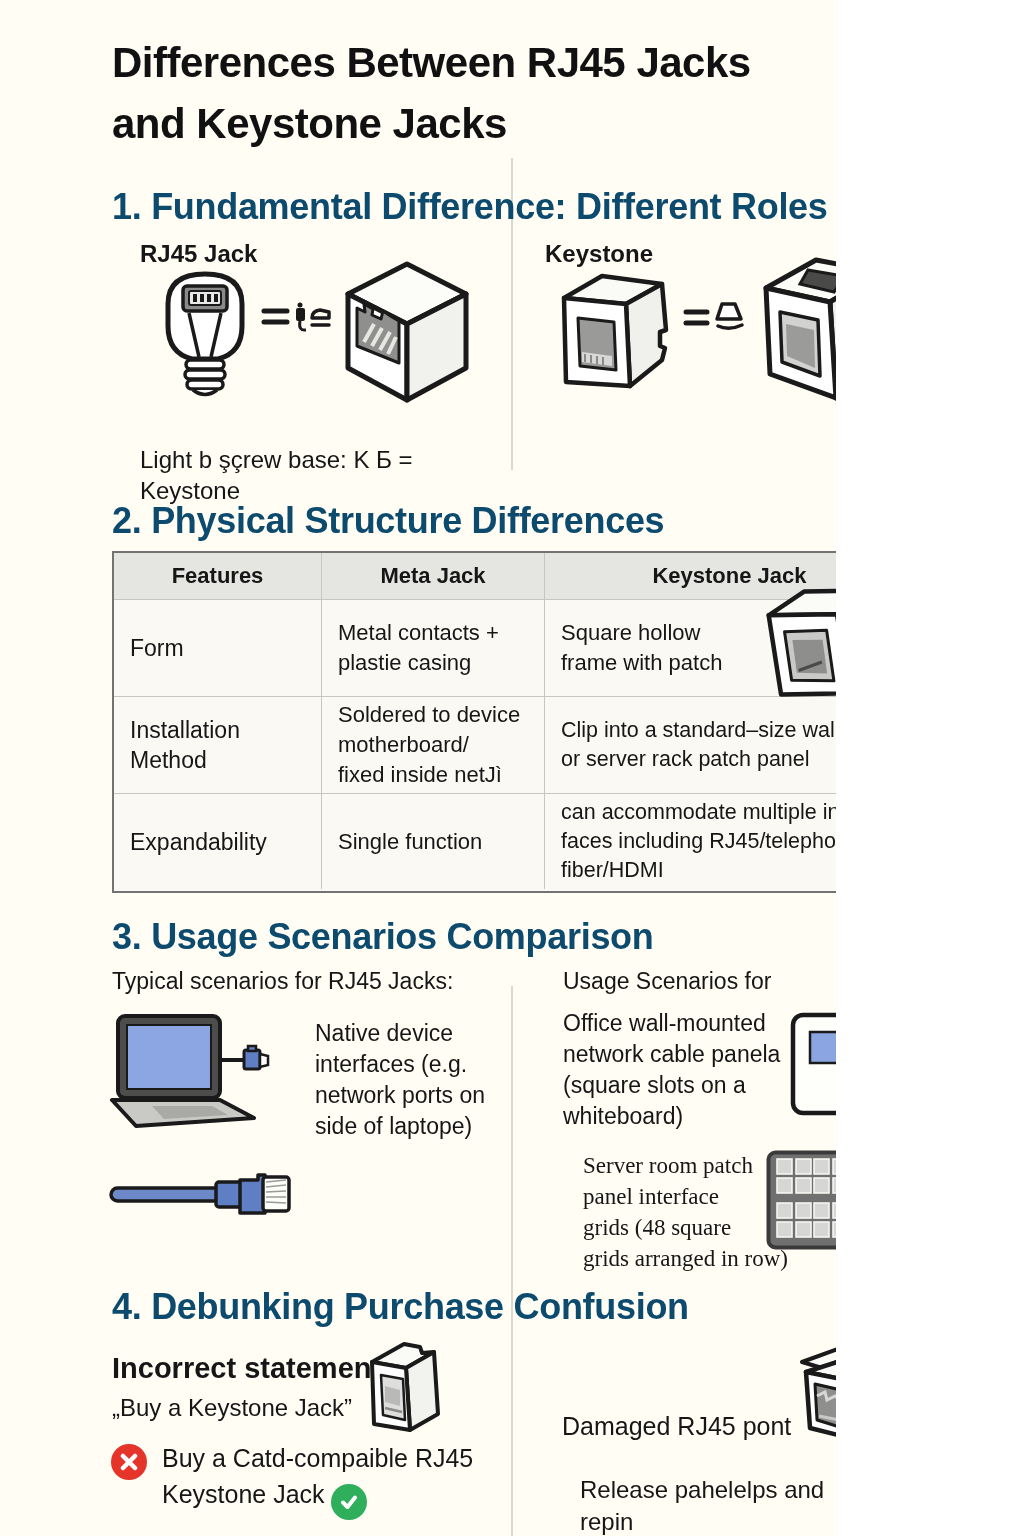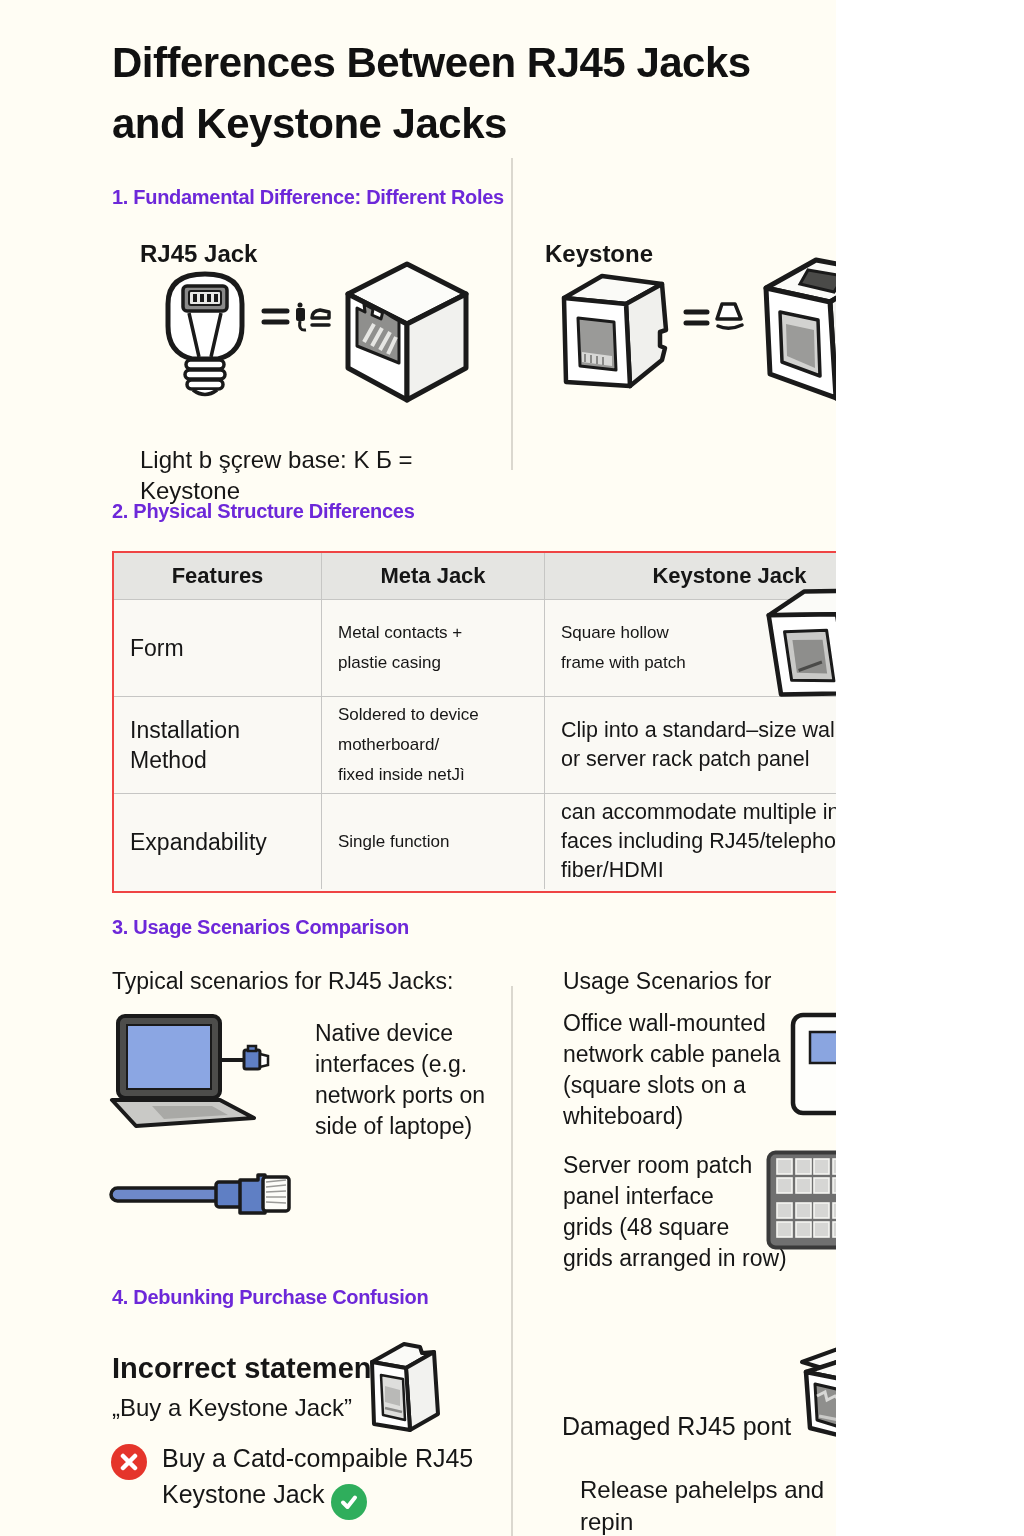--- a/index.html
+++ b/index.html
@@ -1,31 +1,31 @@
 <!DOCTYPE html>
 <html><head>
 <meta charset="utf-8">
 <style>
   html,body{margin:0;padding:0;}
   body{font-family:"Liberation Sans","DejaVu Sans",sans-serif;}
   #page{position:relative;width:836px;height:1536px;background:#FFFDF4;overflow:hidden;color:#161616;}
   .abs{position:absolute;}
   .pre{white-space:pre-line;}
   .title{font-size:42px;font-weight:700;line-height:61px;letter-spacing:-0.5px;color:#111;}
-  .h2{font-size:20px;font-weight:700;letter-spacing:-0.3px;color:#6d28d9;}
+  .h2{font-size:36px;font-weight:700;letter-spacing:-0.3px;color:#0c4a6e;}
   .label{font-size:24px;font-weight:700;}
   .caption{font-size:24px;line-height:31px;font-weight:400;margin-top:36px;}
   .body23{font-size:23px;line-height:31px;font-weight:400;}
   .divider{width:2px;background:#DBD8CF;}
   
   .tbl{left:112px;top:551px;width:800px;height:342px;background:#FAF9F4;
-       border:2px solid #ef4444;box-sizing:border-box;
+       border:2px solid #737373;box-sizing:border-box;
        display:grid;grid-template-columns:208px 223px 369px;grid-template-rows:47px 97px 97px 95px;}
   .cell{border-right:1px solid #C6C6C4;border-bottom:1px solid #C6C6C4;box-sizing:border-box;
-        display:flex;align-items:center;font-size:17px;line-height:30px;padding:8px 10px 8px 16px;}
+        display:flex;align-items:center;font-size:22px;line-height:30px;padding:8px 10px 8px 16px;}
   .cell.last{border-right:none;}
   .cell.bot{border-bottom:none;}
   .th{background:#E5E5E2;justify-content:center;font-weight:700;font-size:22px;padding:0;}
   .feat{font-size:23px;}
   .w-narrow{padding-right:4px;font-size:21.5px;line-height:29px;}
   .icon-circle{border-radius:50%;display:flex;align-items:center;justify-content:center;}
 </style>
 </head>
 <body>
 
@@ -180,21 +180,21 @@
   <svg class="abs" style="left:790px;top:1012px;" width="128" height="110" viewBox="0 0 128 110">
     <rect x="3" y="3" width="120" height="98" rx="10" fill="#FEFEFB" stroke="#1a1a1a" stroke-width="4.5"></rect>
     <rect x="20" y="20" width="28" height="31" fill="#8AA5E0" stroke="#1a1a1a" stroke-width="2.5"></rect>
     <rect x="63" y="39" width="22" height="22" fill="#8AA5E0" stroke="#1a1a1a" stroke-width="2.5"></rect>
     <rect x="89" y="39" width="22" height="22" fill="#8AA5E0" stroke="#1a1a1a" stroke-width="2.5"></rect>
     <rect x="63" y="65" width="22" height="22" fill="#8AA5E0" stroke="#1a1a1a" stroke-width="2.5"></rect>
     <rect x="89" y="65" width="22" height="22" fill="#8AA5E0" stroke="#1a1a1a" stroke-width="2.5"></rect>
     <rect x="60" y="94" width="36" height="12" fill="#FEFEFB" stroke="#1a1a1a" stroke-width="3.5"></rect>
   </svg>
 
-  <div class="abs body23 pre" style="left:563px;top:1150px;">Server room patch
+  <div class="abs body23 pre" style="left:583px;top:1150px;font-family:Liberation Serif, serif;">Server room patch
 panel interface
 grids (48 square
 grids arranged in row)</div>
 
   <svg class="abs" style="left:766px;top:1150px;" width="150" height="100" viewBox="0 0 150 100">
     <rect x="2.5" y="2.5" width="145" height="95" rx="7" fill="#707070" stroke="#3A3A3A" stroke-width="4"></rect>
     <g fill="#D6D6D4" stroke="#F5F5F2" stroke-width="1.6">
       <rect x="11" y="9" width="15" height="15"></rect>
         <rect x="30" y="9" width="15" height="15"></rect>
         <rect x="48" y="9" width="15" height="15"></rect>

